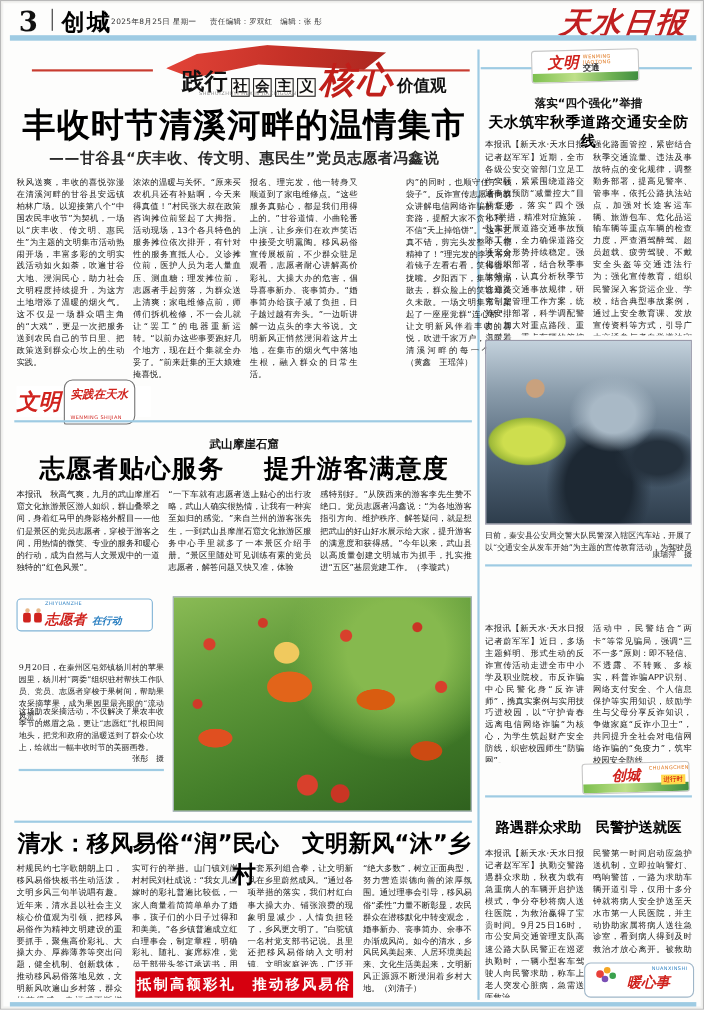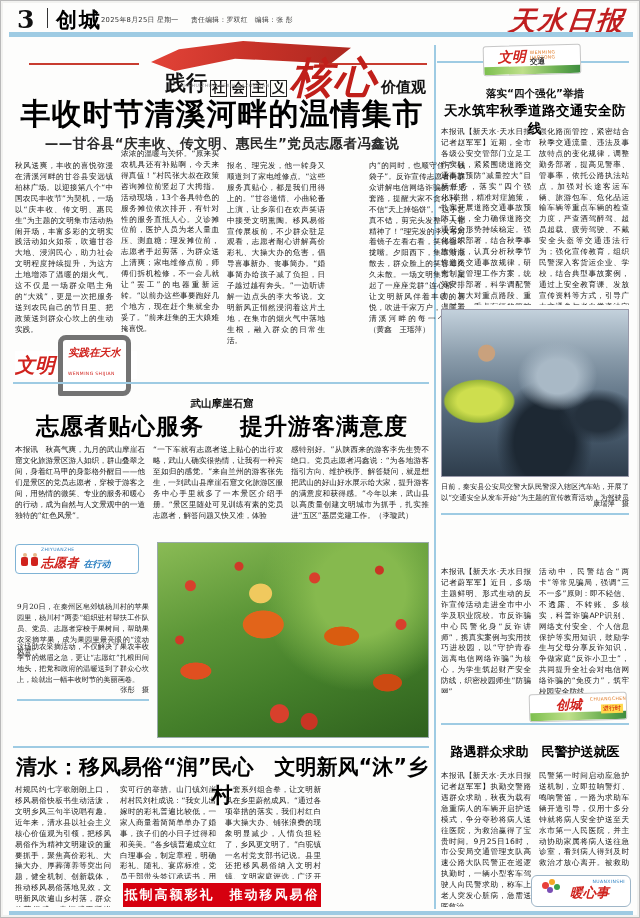--- a/index.html
+++ b/index.html
@@ -21,40 +21,40 @@
               font-size:27px; color:#c01f20; letter-spacing:2px; transform:skewX(-6deg); }
 
   
   .flag { background:linear-gradient(100deg,#e23a2e 0%,#c2261c 55%,#a81c14 100%);
           clip-path:polygon(0 62%,14% 24%,46% 0,100% 20%,90% 66%,42% 52%,12% 88%); opacity:.95; }
   .banner-row { display:flex; align-items:flex-end; gap:3px; }
   .bn-prefix { font-size:21px; font-weight:900; color:#111; }
   .bn-box { border:1.5px solid #222; font-size:13px; font-weight:700; color:#111;
             width:17px; height:17px; display:flex; align-items:center; justify-content:center; background:#fffdfa; }
   .bn-script { font-family:"DejaVu Serif", serif; font-style:italic; font-weight:900;
-               font-size:42px; color:#c01f1a; letter-spacing:2px; line-height:.9; }
+               font-size:32px; color:#c01f1a; letter-spacing:2px; line-height:.9; }
   .bn-suffix { font-size:15px; font-weight:900; color:#111; }
   .bn-latin { font-size:4.5px; color:#888; letter-spacing:.5px; }
 
   
   .lead-h { font-size:30px; font-weight:900; color:#000; text-align:center; letter-spacing:1px; }
   .sub-h  { font-size:13.5px; font-weight:700; color:#2b2b2b; text-align:center; letter-spacing:.5px; }
   .kicker { font-size:10.5px; font-weight:700; color:#111; text-align:center; }
   .mid-h  { font-size:23px; font-weight:900; color:#000; text-align:center; letter-spacing:1px; }
   .qs-h   { font-size:21px; font-weight:900; color:#000; text-align:center; }
   .r-h    { font-size:13px; font-weight:900; color:#000; text-align:center; }
   .r-h2   { font-size:13.5px; font-weight:900; color:#000; text-align:center; letter-spacing:.5px; }
 
   .col { font-size:7.6px; line-height:1.44; color:#191919; text-align:justify; overflow:hidden; }
   .cap { font-family:"DejaVu Serif", serif; font-size:7.2px; line-height:1.55; color:#222; text-align:justify; overflow:hidden; }
   .credit { font-size:7.2px; color:#222; text-align:right; }
   .script-red { font-family:"DejaVu Serif", serif; font-style:italic; font-weight:900; color:#d0231e; }
   .latin-tiny { font-size:4.5px; letter-spacing:.4px; }
 
-  .shijian-bubble { border:5px solid #737373; border-radius:8px 8px 8px 2px; padding:1px 5px 12px 5px; background:#fff; }
+  .shijian-bubble { border:1px solid #737373; border-radius:8px 8px 8px 2px; padding:1px 5px 0 5px; background:#fff; }
 
   .vbadge { border:1.2px solid #7fb3d5; border-radius:4px; background:#fff;
             display:flex; align-items:center; gap:3px; padding:2px 5px; }
   .mini-person { width:7px; height:13px; position:relative; }
   .mini-person .head { position:absolute; top:0; left:1.5px; width:4px; height:4px; border-radius:50%; background:#e8b88a; }
   .mini-person .body { position:absolute; top:4px; left:0; width:7px; height:9px; border-radius:2px; background:#d0231e; }
 
   .tbadge { background:#fff; border:1px solid #c7c7c7; border-radius:3px; transform:rotate(-1.5deg);
             overflow:hidden; }
   .tbadge .green { position:absolute; left:0; right:0; bottom:0; height:8px;
@@ -123,21 +123,21 @@
     <span class="bn-box">主</span>
     <span class="bn-box">义</span>
     <span class="bn-script">核心</span>
     <span class="bn-suffix">价值观</span>
   </div>
   <span class="abs bn-latin" style="left:180px;top:82px;">SHEHUIZHUYI HEXIN JIAZHIGUAN</span>
 
   <div class="abs lead-h" style="left:14px;top:93px;width:414px;font-family:Liberation Mono, monospace;">丰收时节清溪河畔的温情集市</div>
   <div class="abs sub-h" style="left:14px;top:134px;width:414px;">——甘谷县“庆丰收、传文明、惠民生”党员志愿者冯鑫说</div>
   <div class="abs col" style="left:14px;top:160px;width:98px;height:186px;">秋风送爽，丰收的喜悦弥漫在清溪河畔的甘谷县安远镇柏林广场。以迎接第八个“中国农民丰收节”为契机，一场以“庆丰收、传文明、惠民生”为主题的文明集市活动热闹开场，丰富多彩的文明实践活动如火如荼，吹遍甘谷大地、浸润民心，助力社会文明程度持续提升，为这方土地增添了温暖的烟火气。这不仅是一场群众唱主角的“大戏”，更是一次把服务送到农民自己的节日里、把政策送到群众心坎上的生动实践。</div>
-  <div class="abs col" style="left:120px;top:148px;width:98px;height:212px;">浓浓的温暖与关怀。“原来买农机具还有补贴啊，今天来得真值！”村民张大叔在政策咨询摊位前竖起了大拇指。活动现场，13个各具特色的服务摊位依次排开，有针对性的服务直抵人心。义诊摊位前，医护人员为老人量血压、测血糖；理发摊位前，志愿者手起剪落，为群众送上清爽；家电维修点前，师傅们拆机检修，不一会儿就让“罢工”的电器重新运转。“以前办这些事要跑好几个地方，现在赶个集就全办妥了。”前来赶集的王大娘难掩喜悦。</div>
+  <div class="abs col" style="left:120px;top:160px;width:98px;height:212px;">浓浓的温暖与关怀。“原来买农机具还有补贴啊，今天来得真值！”村民张大叔在政策咨询摊位前竖起了大拇指。活动现场，13个各具特色的服务摊位依次排开，有针对性的服务直抵人心。义诊摊位前，医护人员为老人量血压、测血糖；理发摊位前，志愿者手起剪落，为群众送上清爽；家电维修点前，师傅们拆机检修，不一会儿就让“罢工”的电器重新运转。“以前办这些事要跑好几个地方，现在赶个集就全办妥了。”前来赶集的王大娘难掩喜悦。</div>
   <div class="abs col" style="left:226px;top:160px;width:98px;height:212px;">报名、理完发，他一转身又顺道到了家电维修点。“这些服务真贴心，都是我们用得上的。”甘谷道情、小曲轮番上演，让乡亲们在欢声笑语中接受文明熏陶。移风易俗宣传展板前，不少群众驻足观看，志愿者耐心讲解高价彩礼、大操大办的危害，倡导喜事新办、丧事简办。“婚事简办给孩子减了负担，日子越过越有奔头。”一边听讲解一边点头的李大爷说。文明新风正悄然浸润着这片土地，在集市的烟火气中落地生根，融入群众的日常生活。</div>
   <div class="abs col" style="left:332px;top:160px;width:96px;height:212px;margin-left:36px;">内”的同时，也顺守住了“钱袋子”。反诈宣传志愿者向群众讲解电信网络诈骗的常见套路，提醒大家不贪小利、不信“天上掉馅饼”。“这手艺真不错，剪完头发整个人都精神了！”理完发的李大爷对着镜子左看右看，笑得合不拢嘴。夕阳西下，集市渐渐散去，群众脸上的笑容却久久未散。一场文明集市，架起了一座座党群“连心桥”，让文明新风伴着丰收的喜悦，吹进千家万户，温暖着清溪河畔的每一个人。　　（黄鑫　王瑶萍）</div>
 
   <div class="abs" style="left:14px;top:350px;width:122px;height:28px;background:#fff;display:flex;align-items:center;gap:3px;">
     <span class="script-red" style="font-size:20px;">文明</span>
     <span class="shijian-bubble">
       <span class="script-red" style="font-size:10.5px;">实践在天水</span><br>
       <span class="latin-tiny" style="color:#d0231e;">WENMING SHIJIAN</span>
     </span>
   </div>
@@ -172,20 +172,21 @@
   <div class="abs cap" style="left:16px;top:640px;width:132px;height:48px;">这场助农采摘活动，不仅解决了果农丰收季节的燃眉之急，更让“志愿红”扎根田间地头，把党和政府的温暖送到了群众心坎上，绘就出一幅丰收时节的美丽画卷。</div>
   <div class="abs credit" style="left:16px;top:684px;width:132px;">张彤　摄</div>
   <div class="abs rule" style="left:16px;top:698px;width:132px;height:2px;"></div>
   <div class="abs photo-orchard" style="left:156px;top:541px;width:272px;height:196px;"></div>
 
   <div class="abs rule" style="left:12px;top:745px;width:416px;height:2px;"></div>
   <div class="abs qs-h" style="left:14px;top:752px;width:414px;">清水：移风易俗“润”民心　文明新风“沐”乡村</div>
   <div class="abs col" style="left:14px;top:784px;width:96px;height:122px;">村规民约七字歌朗朗上口，移风易俗快板书生动活泼，文明乡风三句半说唱有趣。近年来，清水县以社会主义核心价值观为引领，把移风易俗作为精神文明建设的重要抓手，聚焦高价彩礼、大操大办、厚葬薄养等突出问题，健全机制、创新载体，推动移风易俗落地见效，文明新风吹遍山乡村落，群众的获得感、幸福感不断增强，乡村处处涌动着切实可行的举措。</div>
   <div class="abs col" style="left:119px;top:784px;width:96px;height:94px;">实可行的举措。山门镇刘崖村村民刘杜成说：“我女儿出嫁时的彩礼普遍比较低，一家人商量着简简单单办了婚事，孩子们的小日子过得和和美美。”各乡镇普遍成立红白理事会，制定章程，明确彩礼、随礼、宴席标准，党员干部带头签订承诺书，用身边事教育身边人，让节俭办事成为群众的自觉行动。</div>
   <div class="abs col" style="left:224px;top:784px;width:96px;height:94px;">一套系列组合拳，让文明新风在乡里蔚然成风。“通过各项举措的落实，我们村红白事大操大办、铺张浪费的现象明显减少，人情负担轻了，乡风更文明了。”白驼镇一名村党支部书记说。县里还把移风易俗纳入文明村镇、文明家庭评选，广泛开展“好婆婆”“好媳妇”评选活动，用榜样的力量带动乡风文明整体提升。</div>
+  <div class="abs col" style="left:329px;top:784px;width:99px;height:122px;">“绝大多数”，树立正面典型，努力营造崇德向善的浓厚氛围。通过理事会引导，移风易俗“柔性”力量不断彰显，农民群众在潜移默化中转变观念，婚事新办、丧事简办、余事不办渐成风尚。如今的清水，乡风民风美起来、人居环境美起来、文化生活美起来，文明新风正源源不断浸润着乡村大地。（刘清子）</div>
   <div class="abs redbox" style="left:122px;top:882px;width:198px;height:24px;">抵制高额彩礼　推动移风易俗</div>
 
   <div class="abs rule" style="left:436px;top:60px;width:192px;height:2px;"></div>
   <div class="abs tbadge" style="left:482px;top:44px;width:98px;height:30px;">
     <span class="green"></span>
     <span class="script-red" style="font-size:14px;position:absolute;left:14px;top:2px;">文明</span>
     <span style="font-size:7.5px;font-weight:700;color:#333;position:absolute;left:46px;top:11px;">交通</span>
     <span class="latin-tiny" style="color:#e07820;position:absolute;left:46px;top:4px;">WENMING JIAOTONG</span>
   </div>
   <div class="abs kicker" style="left:440px;top:86px;width:188px;">落实“四个强化”举措</div>

